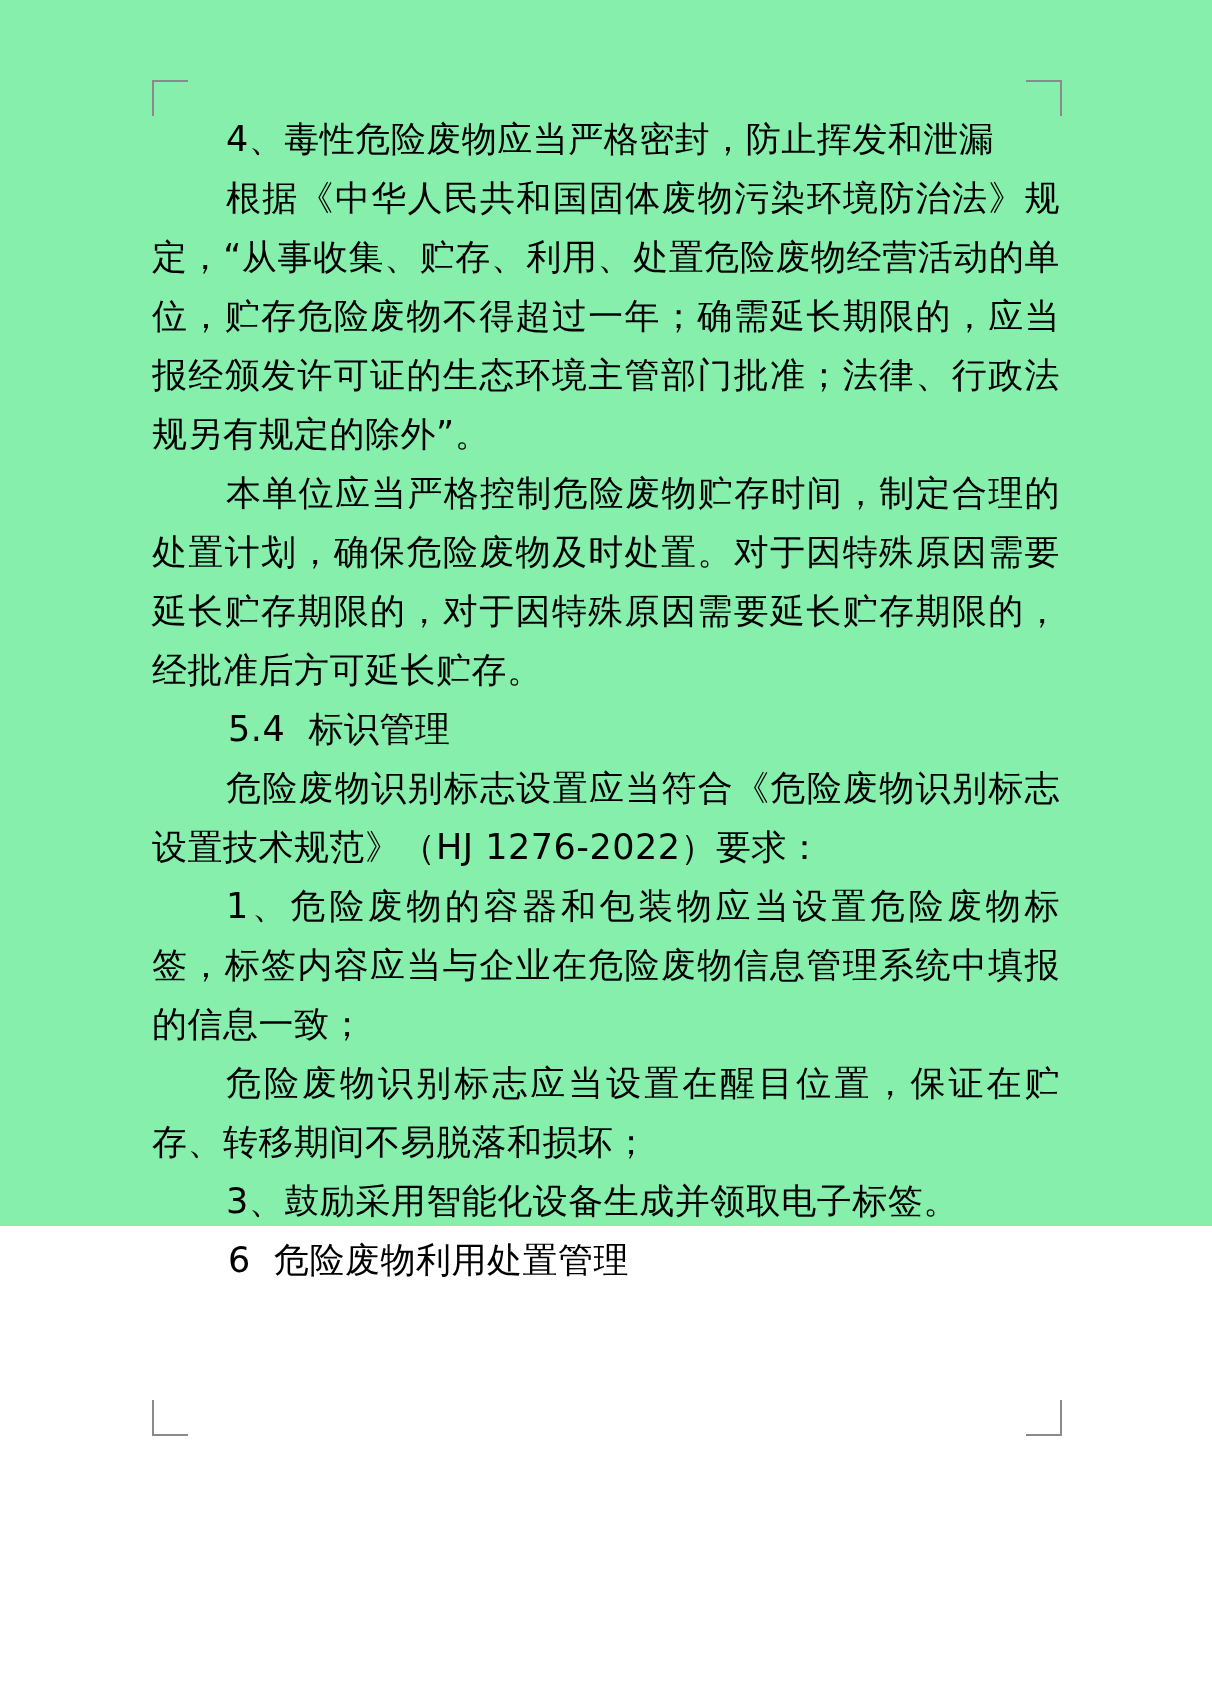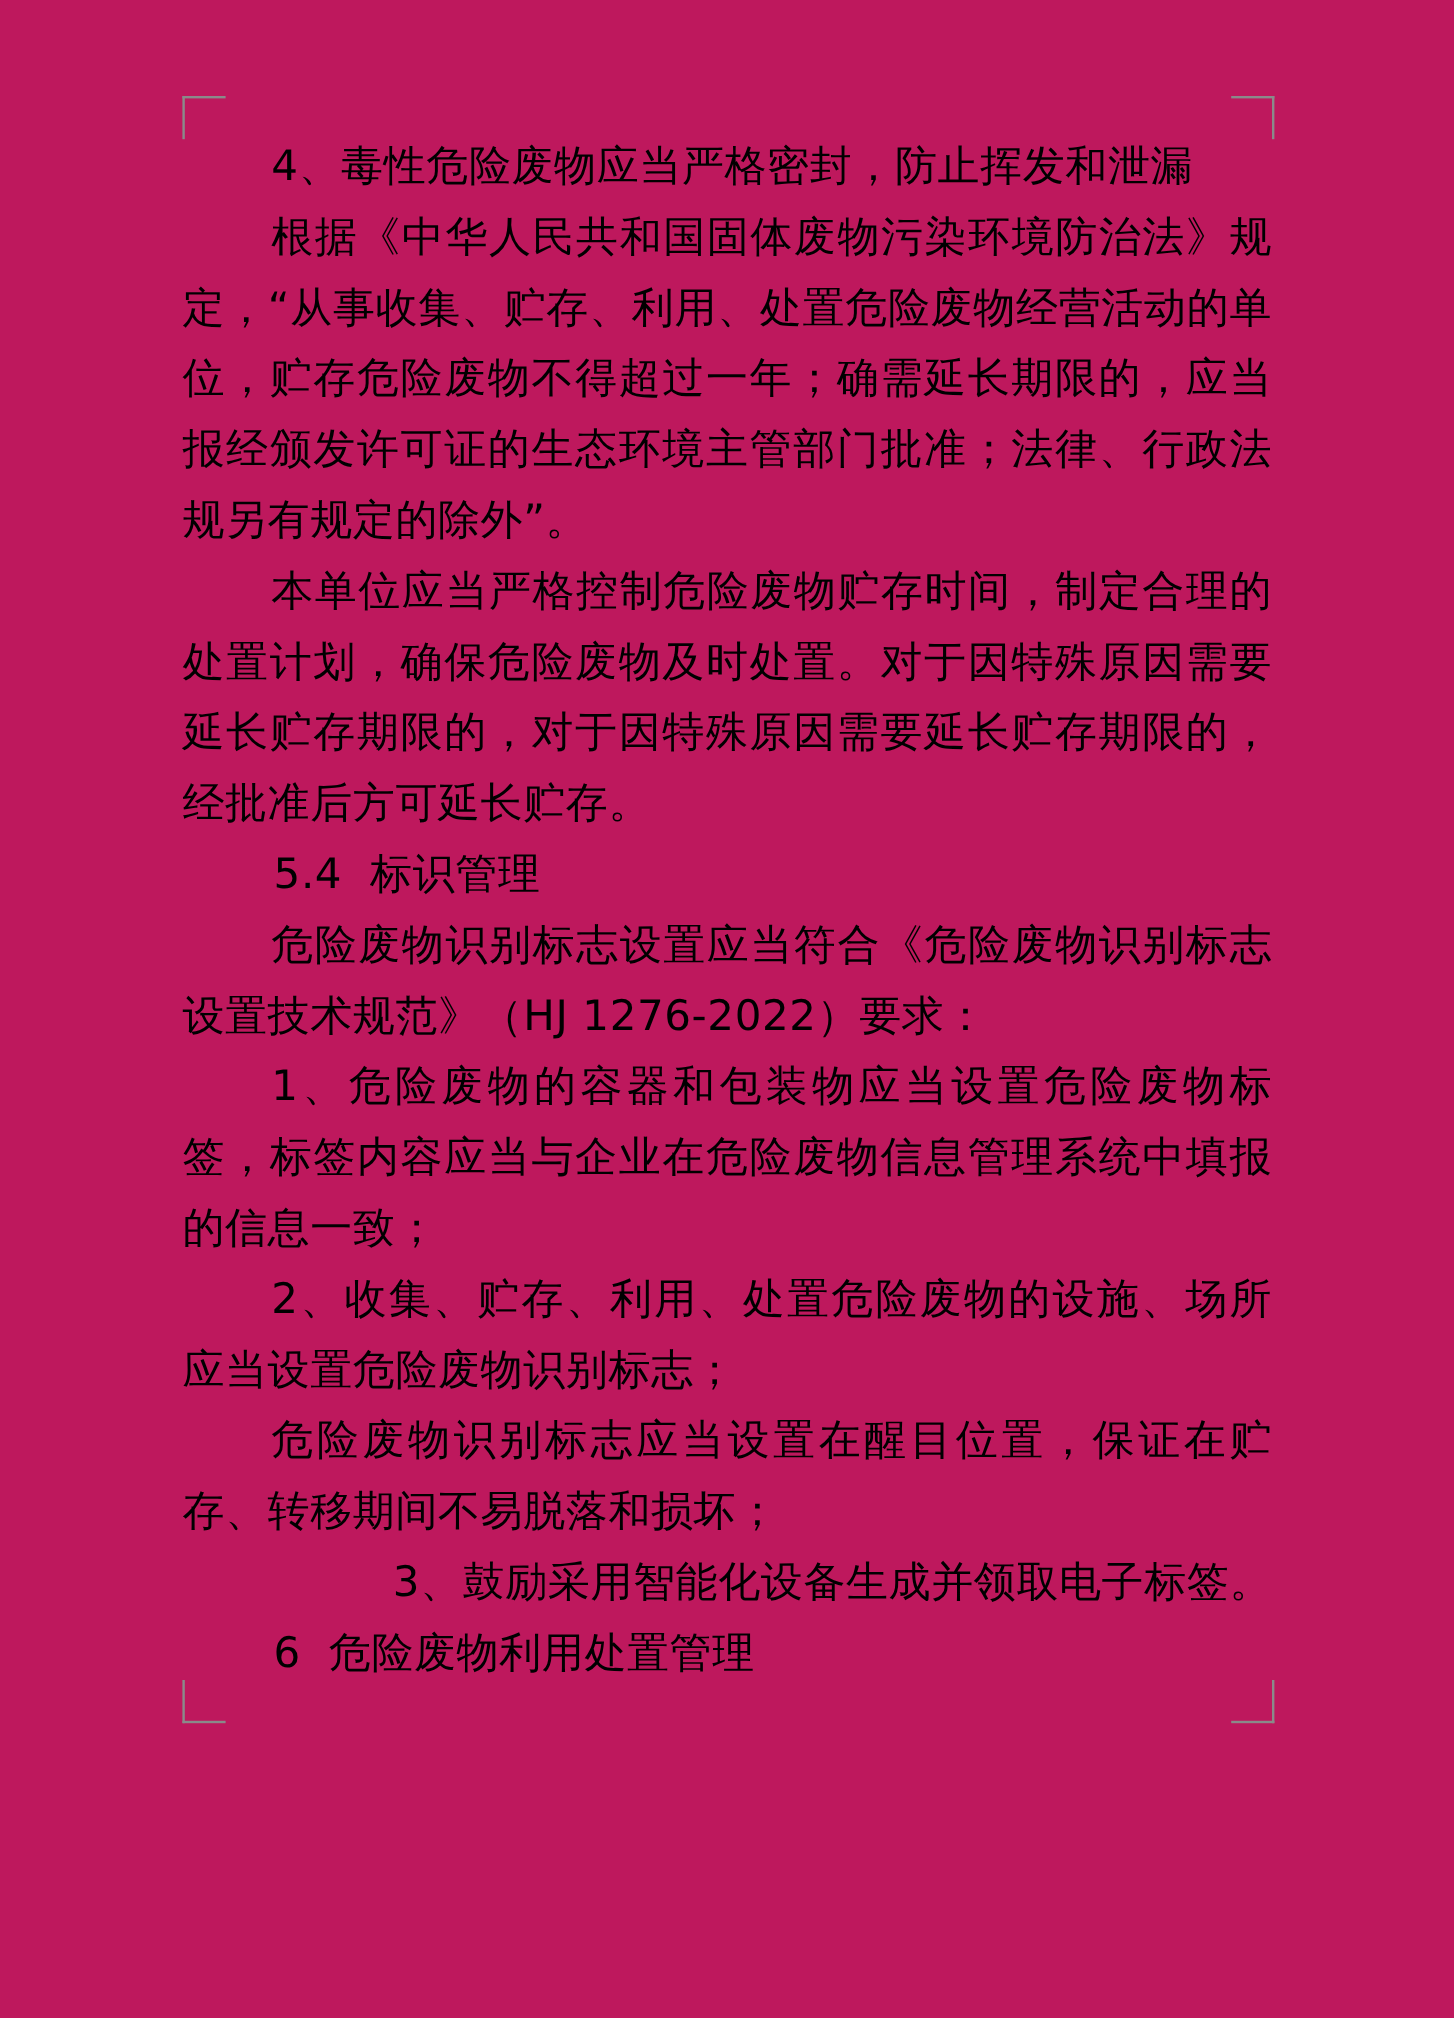--- a/index.html
+++ b/index.html
@@ -14,22 +14,22 @@
     font-family: "DejaVu Sans", "Liberation Sans", sans-serif;
     color: #000000;
     overflow: hidden;
   }
 
   .page {
     position: absolute;
     left: 0;
     top: 0;
     width: 1212px;
-    height: 1682px;
-    background: #be185d;
+    height: 1226px;
+    background: #86efac;
   }
 
   
   .crop {
     position: absolute;
     width: 34px;
     height: 34px;
   }
   .crop.tl { left: 152px;  top: 80px;  border-left: 2px solid #8a8a8a; border-top: 2px solid #8a8a8a; }
   .crop.tr { left: 1026px; top: 80px;  border-right: 2px solid #8a8a8a; border-top: 2px solid #8a8a8a; }
@@ -59,38 +59,37 @@
   .para {
     font-size: 35px;
     line-height: 59px;
     letter-spacing: 0.5px;
     text-align: justify;
     text-justify: inter-ideograph;
     text-indent: 74px;
     margin: 0;
   }
 
-  .para.nojust { text-align: right; }
+  .para.nojust { text-align: left; }
 </style>
 </head>
 <body>
 
 <div class="page">
 
   <div class="crop tl"></div>
   <div class="crop tr"></div>
   <div class="crop bl"></div>
   <div class="crop br"></div>
 
   <div class="content">
     <div class="line indent1">4、毒性危险废物应当严格密封，防止挥发和泄漏</div>
     <p class="para">根据《中华人民共和国固体废物污染环境防治法》规定，“从事收集、贮存、利用、处置危险废物经营活动的单位，贮存危险废物不得超过一年；确需延长期限的，应当报经颁发许可证的生态环境主管部门批准；法律、行政法规另有规定的除外”。</p>
     <p class="para">本单位应当严格控制危险废物贮存时间，制定合理的处置计划，确保危险废物及时处置。对于因特殊原因需要延长贮存期限的，对于因特殊原因需要延长贮存期限的，经批准后方可延长贮存。</p>
     <div class="line indent-head">5.4  标识管理</div>
     <p class="para">危险废物识别标志设置应当符合《危险废物识别标志设置技术规范》（HJ 1276-2022）要求：</p>
     <p class="para">1、危险废物的容器和包装物应当设置危险废物标签，标签内容应当与企业在危险废物信息管理系统中填报的信息一致；</p>
-    <p class="para">2、收集、贮存、利用、处置危险废物的设施、场所应当设置危险废物识别标志；</p>
     <p class="para">危险废物识别标志应当设置在醒目位置，保证在贮存、转移期间不易脱落和损坏；</p>
     <p class="para nojust">3、鼓励采用智能化设备生成并领取电子标签。</p>
     <div class="line indent-head">6  危险废物利用处置管理</div>
   </div>
 
 </div>
 
 </body></html>

